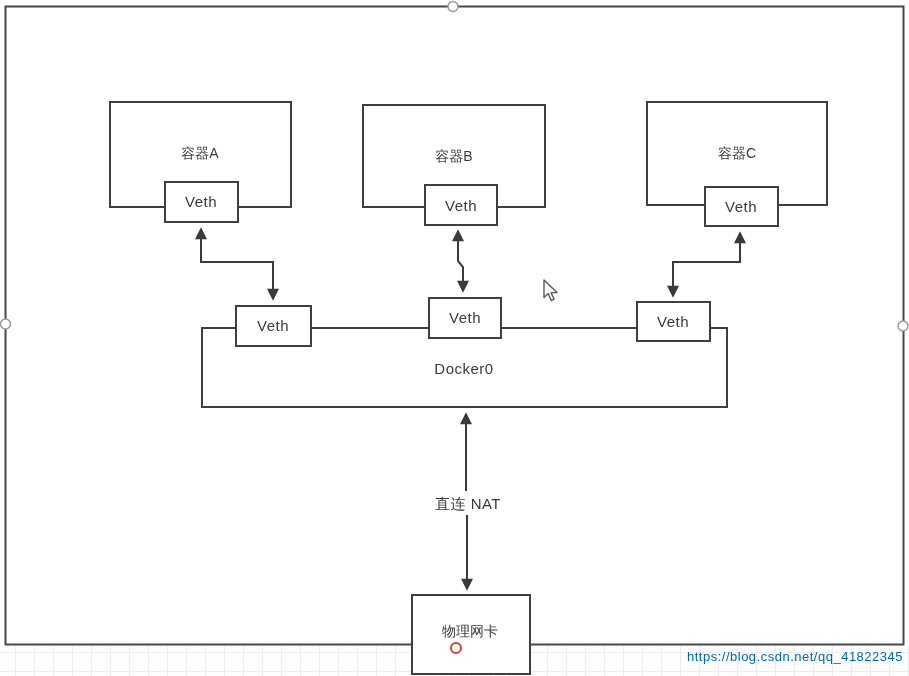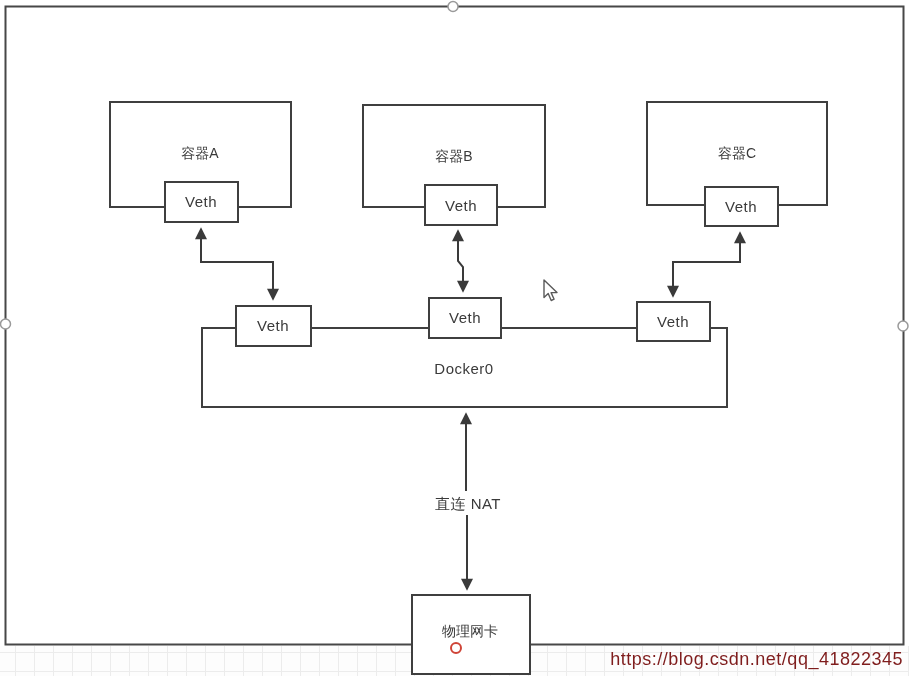--- a/index.html
+++ b/index.html
@@ -15,21 +15,21 @@
     position:absolute;left:0;top:646px;width:909px;height:30px;
     background-color:#fdfdfd;
     background-image:
       linear-gradient(to right,#ececec 1px,transparent 1px),
       linear-gradient(to bottom,#ececec 1px,transparent 1px);
     background-size:19px 19px;
     background-position:-4px 6px;
   }
   .watermark{
     position:absolute;top:649px;right:6px;
-    font-size:18px;color:#7f1d1d;letter-spacing:.5px;
+    font-size:13px;color:#0369a1;letter-spacing:.5px;
     user-select:none;white-space:nowrap;
   }
   svg.diagram{position:absolute;left:0;top:0;}
   svg text{
     font-family:"Liberation Sans", sans-serif;
     fill:#3a3a3a;
   }
   .lbl-cn{font-size:14px;}
   .lbl-en{font-size:15px;letter-spacing:.5px;}
   .shape{fill:#ffffff;stroke:#3f3f3f;stroke-width:2;}

